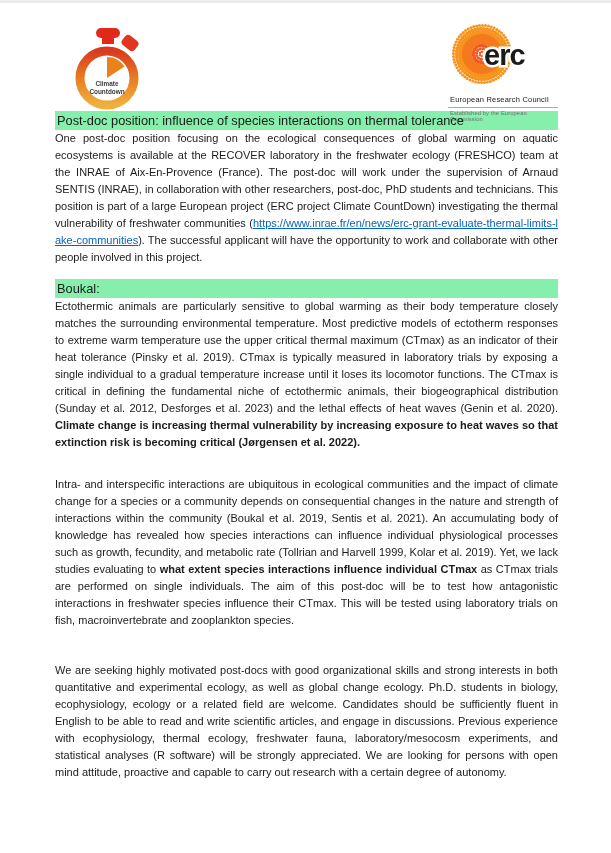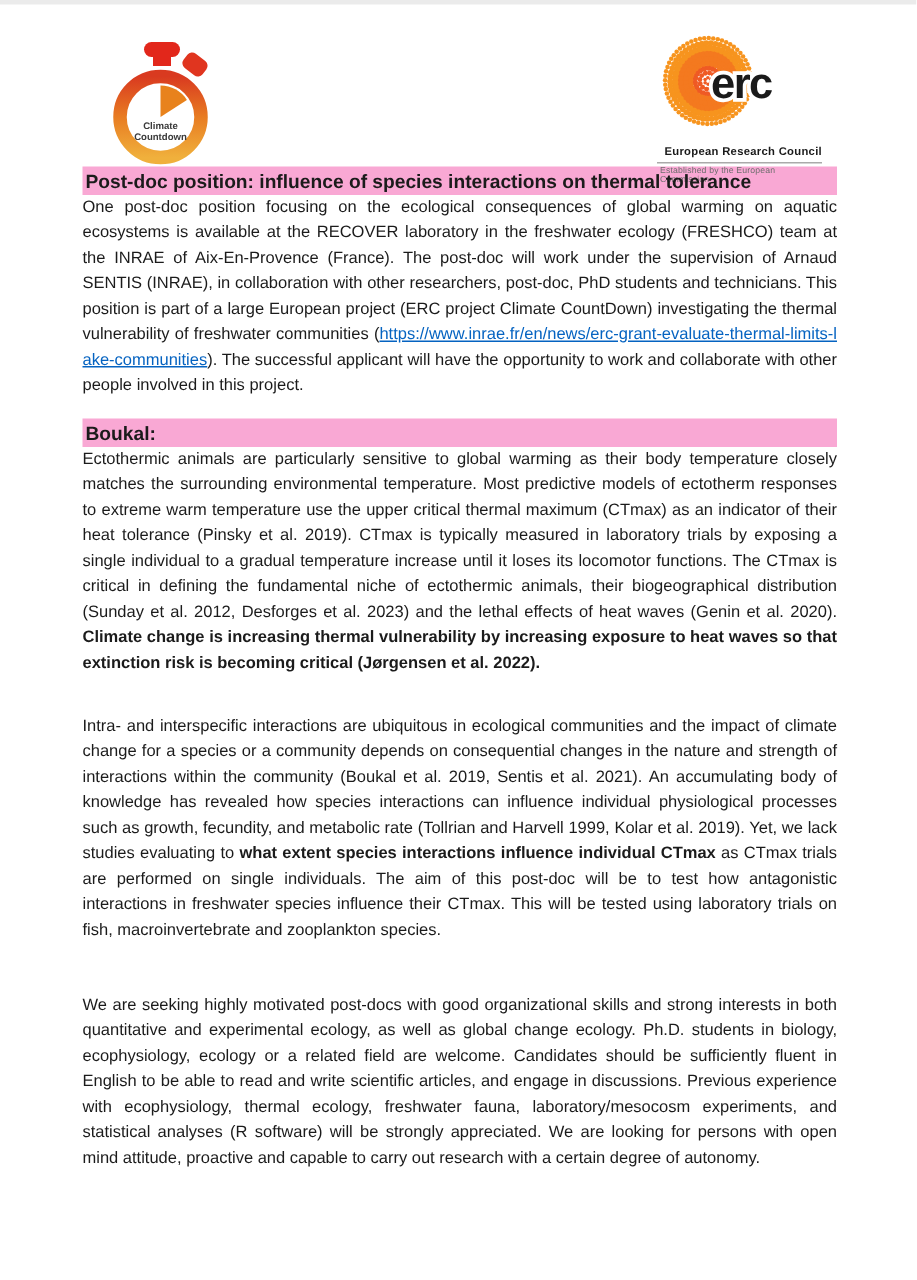--- a/index.html
+++ b/index.html
@@ -19,49 +19,47 @@
   }
   .doc-header {
     display: flex;
     justify-content: space-between;
     align-items: flex-start;
     height: 84px;
     margin-bottom: 2px;
   }
   .watch-logo { margin-left: 13px; margin-top: 2px; }
   .erc-block {
-    margin-right: 10px;
     margin-top: -5px;
     width: 110px;
     text-align: left;
   }
   .erc-name {
     font-size: 7.5px;
-    font-weight: bold;
+    font-weight: normal;
     color: #1a1a1a;
     letter-spacing: 0.2px;
     margin-top: 1px;
     padding-left: 2px;
-    text-align: right;
   }
   .erc-divider {
     border: none;
     border-top: 1px solid #aaaaaa;
     margin: 2.5px 0 2px 0;
   }
   .erc-tagline {
     font-size: 5.8px;
     color: #6e6e6e;
     padding-left: 2px;
     letter-spacing: 0.1px;
   }
   .hl {
-    background: #f9a8d4;
+    background: #86efac;
     font-size: 12.8px;
-    font-weight: bold;
+    font-weight: normal;
     line-height: 17px;
     padding: 1px 3px 1px 2px;
     margin: 0;
   }
   .para {
     font-size: 11px;
     line-height: 17px;
     text-align: justify;
     margin: 0;
     overflow-wrap: break-word;

